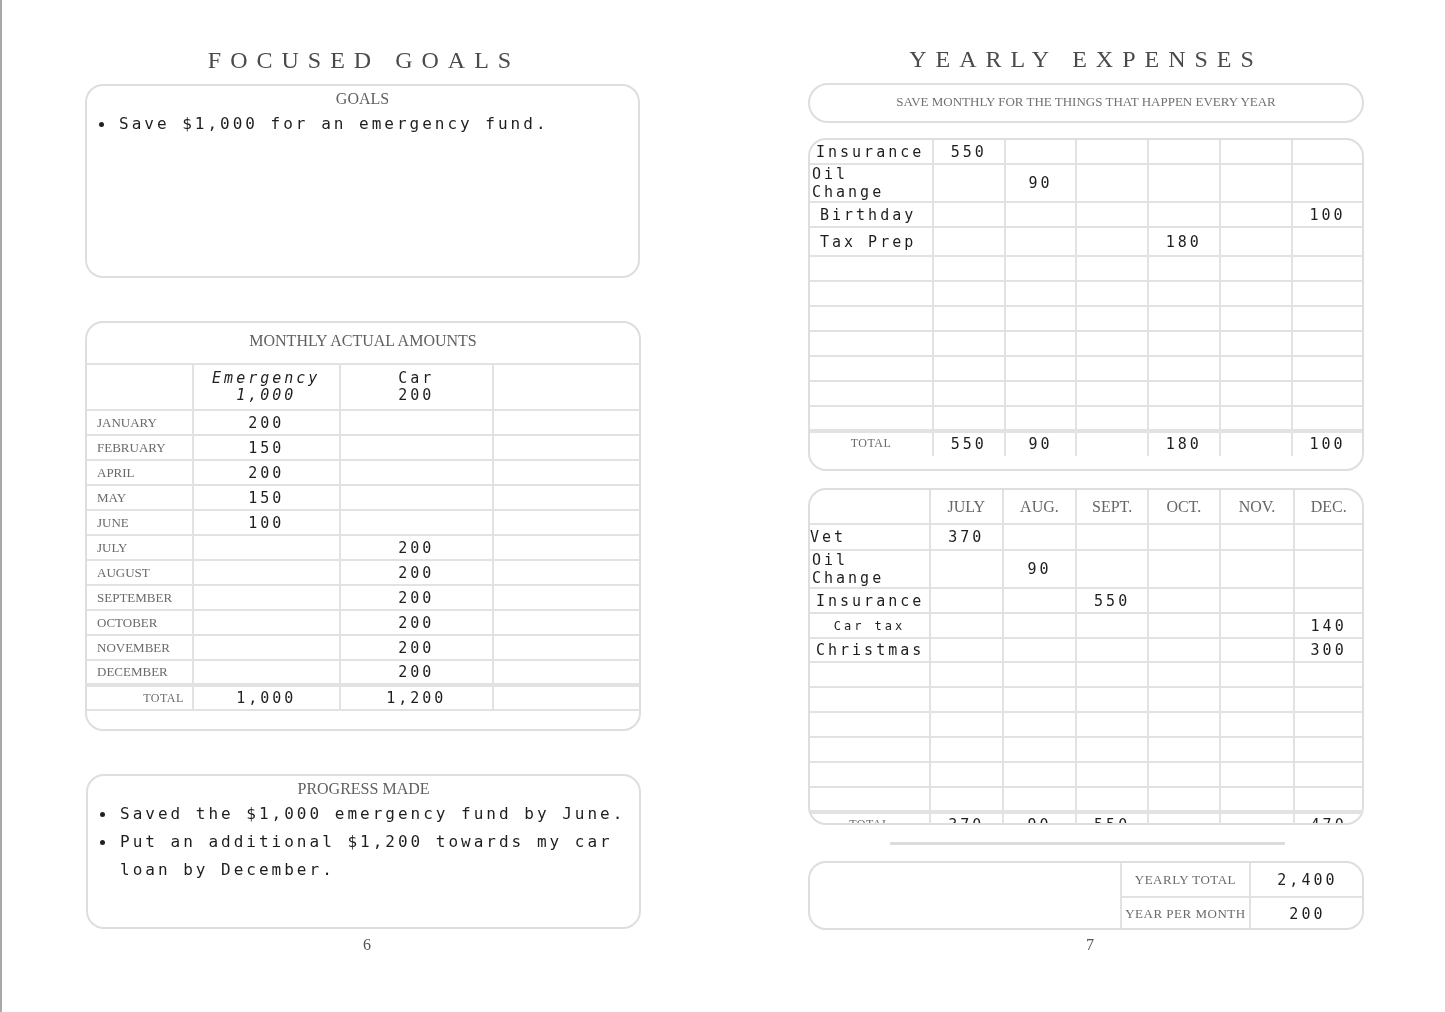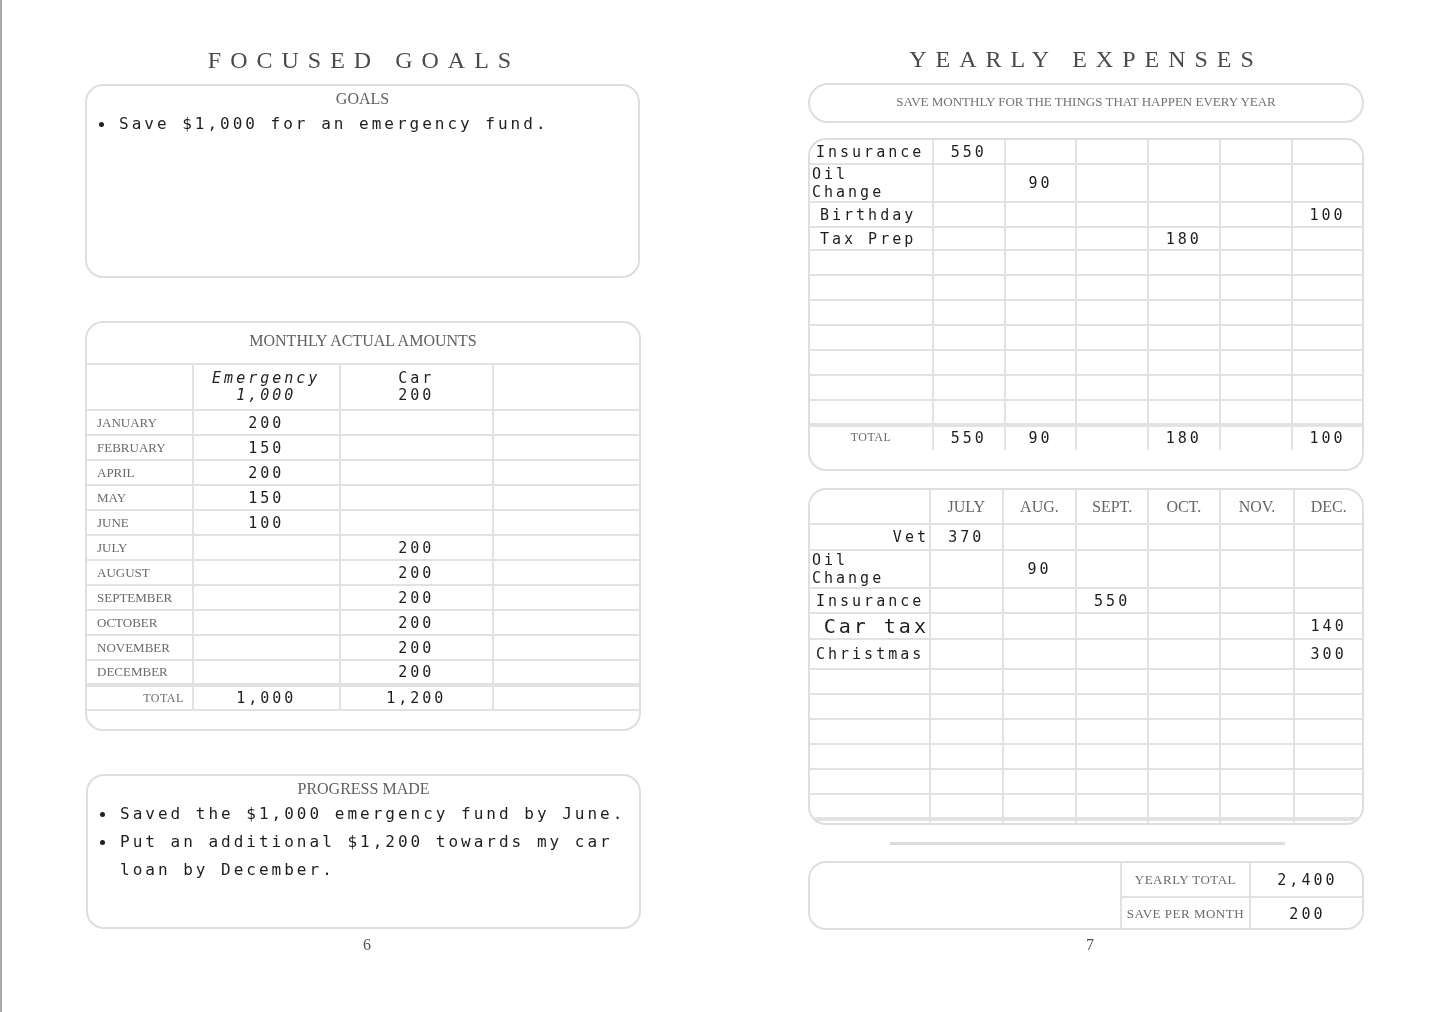--- a/index.html
+++ b/index.html
@@ -197,21 +197,21 @@
         </tr>
     <tr style="height:25px">
           <td class="hand" style="font-size:15px;padding-left:10px;border-left-color:transparent">Birthday</td>
           <td class="cellval hand"></td>
           <td class="cellval hand"></td>
           <td class="cellval hand"></td>
           <td class="cellval hand"></td>
           <td class="cellval hand"></td>
           <td class="cellval hand" style="border-right-color:transparent">100</td>
         </tr>
-    <tr style="height:23px">
+    <tr style="height:29px">
           <td class="hand" style="font-size:15px;padding-left:10px;border-left-color:transparent">Tax Prep</td>
           <td class="cellval hand"></td>
           <td class="cellval hand"></td>
           <td class="cellval hand"></td>
           <td class="cellval hand">180</td>
           <td class="cellval hand"></td>
           <td class="cellval hand" style="border-right-color:transparent"></td>
         </tr>
     <tr style="height:25px">
           <td style="border-left-color:transparent"></td>
@@ -304,21 +304,21 @@
         <tr style="height:35px">
       <td style="border-top-color:transparent;border-left-color:transparent"></td>
       <th class="colhead" style="border-top-color:transparent">JULY</th>
       <th class="colhead" style="border-top-color:transparent">AUG.</th>
       <th class="colhead" style="border-top-color:transparent">SEPT.</th>
       <th class="colhead" style="border-top-color:transparent">OCT.</th>
       <th class="colhead" style="border-top-color:transparent">NOV.</th>
       <th class="colhead" style="border-top-color:transparent;border-right-color:transparent">DEC.</th>
     </tr>
     <tr style="height:26px">
-          <td class="hand" style="font-size:15px;text-align:right;border-left-color:transparent">Vet</td>
+          <td class="hand" style="font-size:15px;text-align:left;border-left-color:transparent">Vet</td>
           <td class="cellval hand">370</td>
           <td class="cellval hand"></td>
           <td class="cellval hand"></td>
           <td class="cellval hand"></td>
           <td class="cellval hand"></td>
           <td class="cellval hand" style="border-right-color:transparent"></td>
         </tr>
     <tr style="height:26px">
           <td class="hand" style="font-size:15px;padding-left:2px;border-left-color:transparent">Oil Change</td>
           <td class="cellval hand"></td>
@@ -331,29 +331,29 @@
     <tr style="height:25px">
           <td class="hand" style="font-size:15px;padding-left:6px;border-left-color:transparent">Insurance</td>
           <td class="cellval hand"></td>
           <td class="cellval hand"></td>
           <td class="cellval hand">550</td>
           <td class="cellval hand"></td>
           <td class="cellval hand"></td>
           <td class="cellval hand" style="border-right-color:transparent"></td>
         </tr>
     <tr style="height:25px">
-          <td class="hand" style="font-size:20px;text-align:right;border-left-color:transparent">Car tax</td>
+          <td class="hand" style="font-size:12px;text-align:center;border-left-color:transparent">Car tax</td>
           <td class="cellval hand"></td>
           <td class="cellval hand"></td>
           <td class="cellval hand"></td>
           <td class="cellval hand"></td>
           <td class="cellval hand"></td>
           <td class="cellval hand" style="border-right-color:transparent">140</td>
         </tr>
-    <tr style="height:30px">
+    <tr style="height:24px">
           <td class="hand" style="font-size:15px;padding-left:6px;border-left-color:transparent">Christmas</td>
           <td class="cellval hand"></td>
           <td class="cellval hand"></td>
           <td class="cellval hand"></td>
           <td class="cellval hand"></td>
           <td class="cellval hand"></td>
           <td class="cellval hand" style="border-right-color:transparent">300</td>
         </tr>
     <tr style="height:25px">
           <td style="border-left-color:transparent"></td>
@@ -429,20 +429,20 @@
     <colgroup>
         <col style="width:130px">
         <col style="width:116px">
       </colgroup>
     <tbody>
         <tr style="height:35px">
       <td class="total-label" style="font-size:13px;border-top-color:transparent">YEARLY TOTAL</td>
       <td class="cellval hand" style="border-top-color:transparent;border-right-color:transparent">2,400</td>
     </tr>
     <tr style="height:33px">
-      <td class="total-label" style="font-size:13px;border-bottom-color:transparent">SAVE PER MONTH</td>
+      <td class="total-label" style="font-size:13px;border-bottom-color:transparent">YEAR PER MONTH</td>
       <td class="cellval hand" style="border-bottom-color:transparent;border-right-color:transparent">200</td>
     </tr>
   </tbody>
     </table>
 </div>
 
 <div class="page-num" style="left:1086px; top:936px;">7</div>
 
 </body></html>

